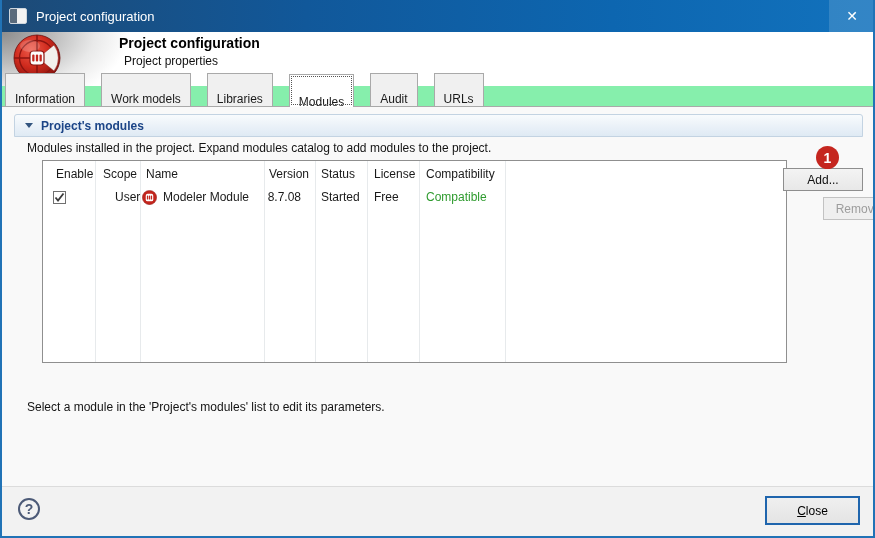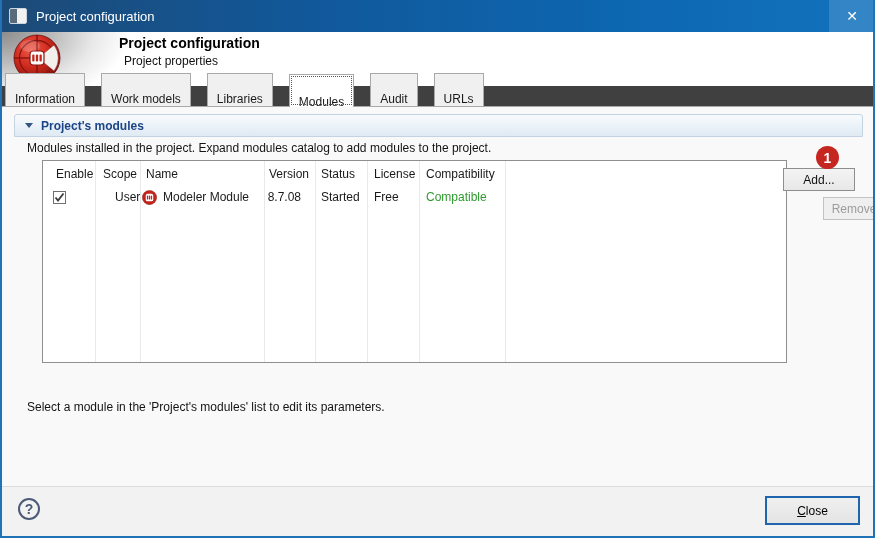--- a/index.html
+++ b/index.html
@@ -1,18 +1,18 @@
 <!DOCTYPE html>
 <html><head>
 <meta charset="utf-8">
 <style>
   html,body{margin:0;padding:0;background:#d6d6d6;font-family:"Liberation Sans",sans-serif;}
   .window{
     position:relative;width:875px;height:538px;box-sizing:border-box;
-    border:2px solid #2173b6;border-top:none;background:#404040;overflow:hidden;
+    border:2px solid #2173b6;border-top:none;background:#86efac;overflow:hidden;
   }
   
   .titlebar{
     position:absolute;top:0;left:-2px;right:-2px;height:32px;
     background:linear-gradient(90deg,#1d4a76 0%,#11589a 35%,#0d66b0 70%,#1272bd 100%);
     display:flex;align-items:center;color:#fff;
   }
   .app-icon{width:16px;height:14px;margin-left:9px;border:1px solid #cfd6dd;border-radius:2px;
     background:linear-gradient(90deg,#5a6b7c 0 45%,#f2f2f2 45% 100%);}
   .titlebar-text{margin-left:9px;font-size:13px;color:#fff;}
@@ -78,21 +78,21 @@
   .td.c-scope{width:45px;padding-left:20px;}
   .td.c-name{width:125px;padding-left:2px;}
   .td.c-version{width:51px;justify-content:flex-end;padding-right:15px;}
   .td.c-status{width:52px;padding-left:5px;}
   .td.c-license{width:52px;padding-left:6px;}
   .td.c-compat{width:86px;padding-left:6px;color:#2f9b2f;}
   .checkbox{width:13px;height:13px;box-sizing:border-box;border:1px solid #707070;background:#fff;display:flex;align-items:center;justify-content:center;cursor:pointer;}
   .mini-logo{width:15px;height:15px;margin-right:6px;flex:0 0 auto;}
   
   .btn{
-    position:absolute;width:72px;height:23px;box-sizing:border-box;font-size:12px;
+    position:absolute;width:80px;height:23px;box-sizing:border-box;font-size:12px;
     border:1px solid #8e8e8e;background:linear-gradient(180deg,#f3f3f3,#e8e8e8);
     color:#111;display:flex;align-items:center;justify-content:center;cursor:pointer;
   }
   .btn.disabled{border-color:#c2c2c2;background:#efefef;color:#9c9c9c;cursor:default;}
   .badge{
     position:absolute;left:814px;top:39px;width:23px;height:23px;border-radius:50%;
     background:#c5261f;color:#fff;font-size:14px;font-weight:bold;
     display:flex;align-items:center;justify-content:center;z-index:5;
   }
   

